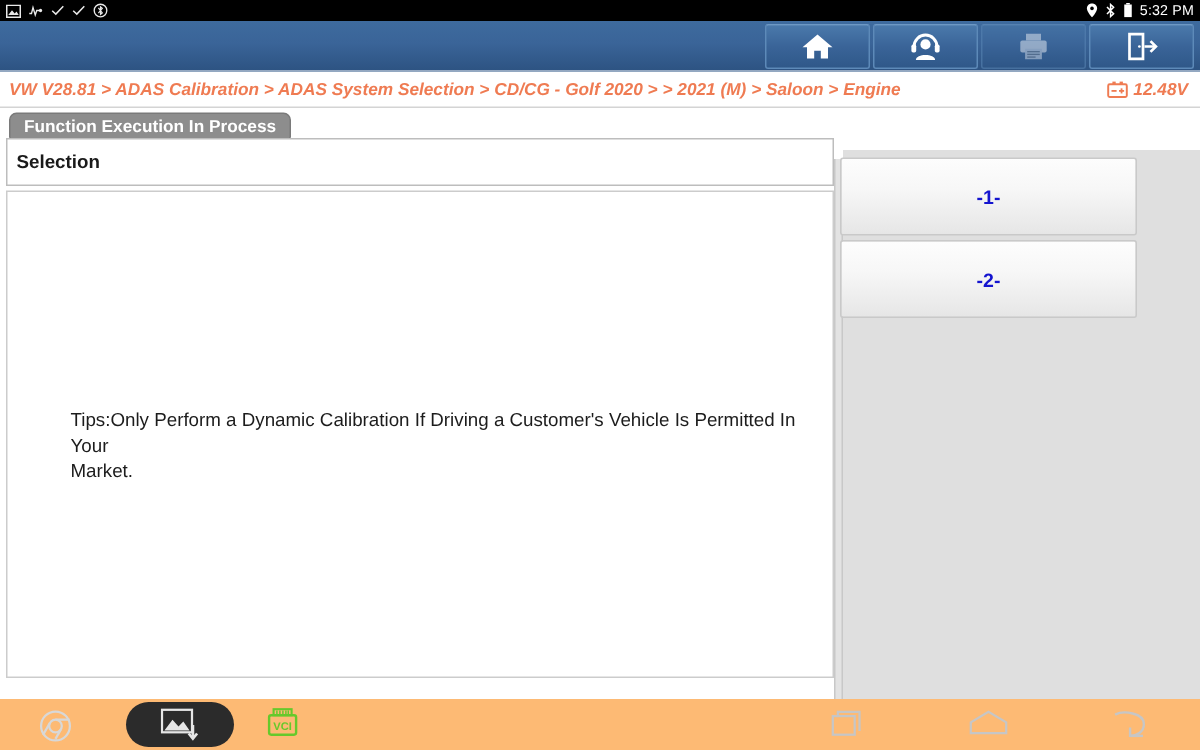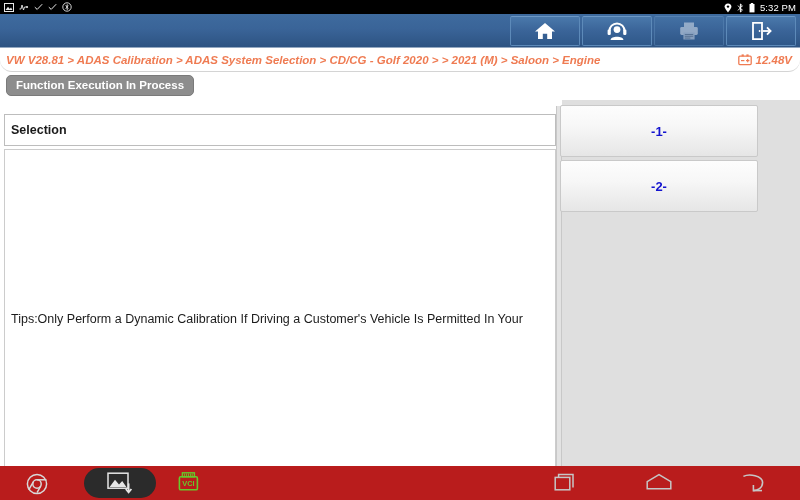--- a/index.html
+++ b/index.html
@@ -10,21 +10,21 @@
     -webkit-font-smoothing:antialiased;
   }
   .screen { position:relative; width:800px; height:500px; background:#fff; }
 
   
   .statusbar {
     position:absolute; left:0; top:0; width:800px; height:14px;
     background:#000; display:flex; align-items:center; padding:0 4px;
   }
   .sb-left { display:flex; align-items:center; gap:5px; flex:1; }
-  .sb-right { display:flex; align-items:flex-end; gap:5px; }
+  .sb-right { display:flex; align-items:flex-start; gap:5px; }
   .sb-time { color:#fff; font-size:9.5px; letter-spacing:0.1px; }
   .sb-svg { display:block; }
 
   
   .toolbar {
     position:absolute; left:0; top:14px; width:800px; height:34px;
     background:linear-gradient(180deg,#3e6b9e 0%,#3a6498 45%,#2d5382 100%);
     border-bottom:1px solid #93a8c1;
   }
   .tb-buttons { position:absolute; right:4px; top:2px; display:flex; gap:2px; }
@@ -34,51 +34,51 @@
     border:1px solid #5d8ab9; border-top-color:#6d98c4;
     display:flex; align-items:center; justify-content:center; cursor:pointer;
   }
   .tb-btn.dim { opacity:0.52; }
   .tb-btn svg { display:block; }
 
   
   .crumbrow {
     position:absolute; left:0; top:48px; width:800px; height:24px;
     background:#fff; display:flex; align-items:center;
-    padding:0 8px 0 6px; border-bottom:1px solid #d4d4d4;border-radius:12px;
+    padding:0 8px 0 6px; border-bottom:1px solid #d4d4d4;
   }
   .crumb {
     flex:1; color:#ef7b52; font-size:11.5px; font-style:italic; font-weight:bold;
     white-space:nowrap; overflow:hidden;
   }
   .volt { display:flex; align-items:center; gap:4px;margin-left:44px; }
   .volt-txt { color:#ef7b52; font-size:11.5px; font-style:italic; font-weight:bold; }
 
   
   .badgerow { position:absolute; left:0; top:72px; width:800px; height:28px; }
   .badge {
     position:absolute; left:6px; top:3px;
     background:#8d8d8d; color:#fff; font-size:11.5px; font-weight:bold;
     padding:3px 9px 4px 9px; border-radius:5px;
     border:1px solid #7a7a7a; white-space:nowrap;
   }
 
   
-  .leftpanel { position:absolute; left:4px; top:114px; width:552px; height:302px; }
+  .leftpanel { position:absolute; left:4px; top:92px; width:552px; height:302px; }
   .colhead {
     width:100%; height:32px; background:#fff;
     border:1px solid #bdbdbd; display:flex; align-items:center; padding-left:6px;
   }
   .colhead-txt { font-size:12.5px; font-weight:bold; color:#1a1a1a; }
   .textbox {
     margin-top:3px; width:100%; height:325px; background:#fff;
     border:1px solid #cccccc; padding:8px 6px; overflow:hidden;
     display:flex; flex-direction:column; justify-content:center;
   }
-  .tb-lines { position:relative; top:8px; }
+  .tb-lines { position:relative; top:8px;margin-left:36px; }
   .tline { font-size:12.5px; color:#1c1c1c; line-height:17px; white-space:pre-wrap; }
 
   
   .gutter {
     position:absolute; left:556px; top:106px; width:6px; height:360px;
     background:#e3e3e3; border-left:1px solid #c8c8c8; border-right:1px solid #c8c8c8;
   }
 
   
   .rightpanel {
@@ -90,21 +90,21 @@
     background:linear-gradient(180deg,#fdfdfd 0%,#f7f7f7 40%,#e6e6e6 100%);
     border:1px solid #c9c9c9; border-radius:2px;
     display:flex; align-items:center; justify-content:center; cursor:pointer;
   }
   .optbtn-txt { color:#1414cf; font-size:13px; font-weight:bold; }
   #opt0 { top:5px; }
   #opt1 { top:60px; }
 
   
   .navbar {
-    position:absolute; left:0; bottom:0; width:800px; height:34px; background:#b91c1c;
+    position:absolute; left:0; bottom:0; width:800px; height:34px; background:#fdba74;
   }
   .nav-left { position:absolute; left:0; top:0; width:260px; height:34px;
               display:flex; align-items:center; }
   .nav-chrome { position:absolute; left:26px; top:7px; cursor:pointer; }
   .nav-shot {
     position:absolute; left:84px; top:2px; width:72px; height:30px;
     background:#2b2b2b; border-radius:15px;
     display:flex; align-items:center; justify-content:center; cursor:pointer;
   }
   .nav-vci { position:absolute; left:178px; top:6px; cursor:pointer; }
@@ -215,20 +215,21 @@
     <div class="badge">Function Execution In Process</div>
   </div>
 
   <div class="leftpanel">
     <div class="colhead">
       <span class="colhead-txt">Selection</span>
     </div>
     <div class="textbox">
       <div class="tb-lines">
         <div class="tline">Tips:Only Perform a Dynamic Calibration If Driving a Customer's Vehicle Is Permitted In Your</div>
+        <div class="tline">Market.</div>
       </div>
     </div>
   </div>
 
   <div class="gutter"></div>
 
   <div class="rightpanel">
     <div class="optbtn" id="opt0">
       <span class="optbtn-txt">-1-</span>
     </div>

